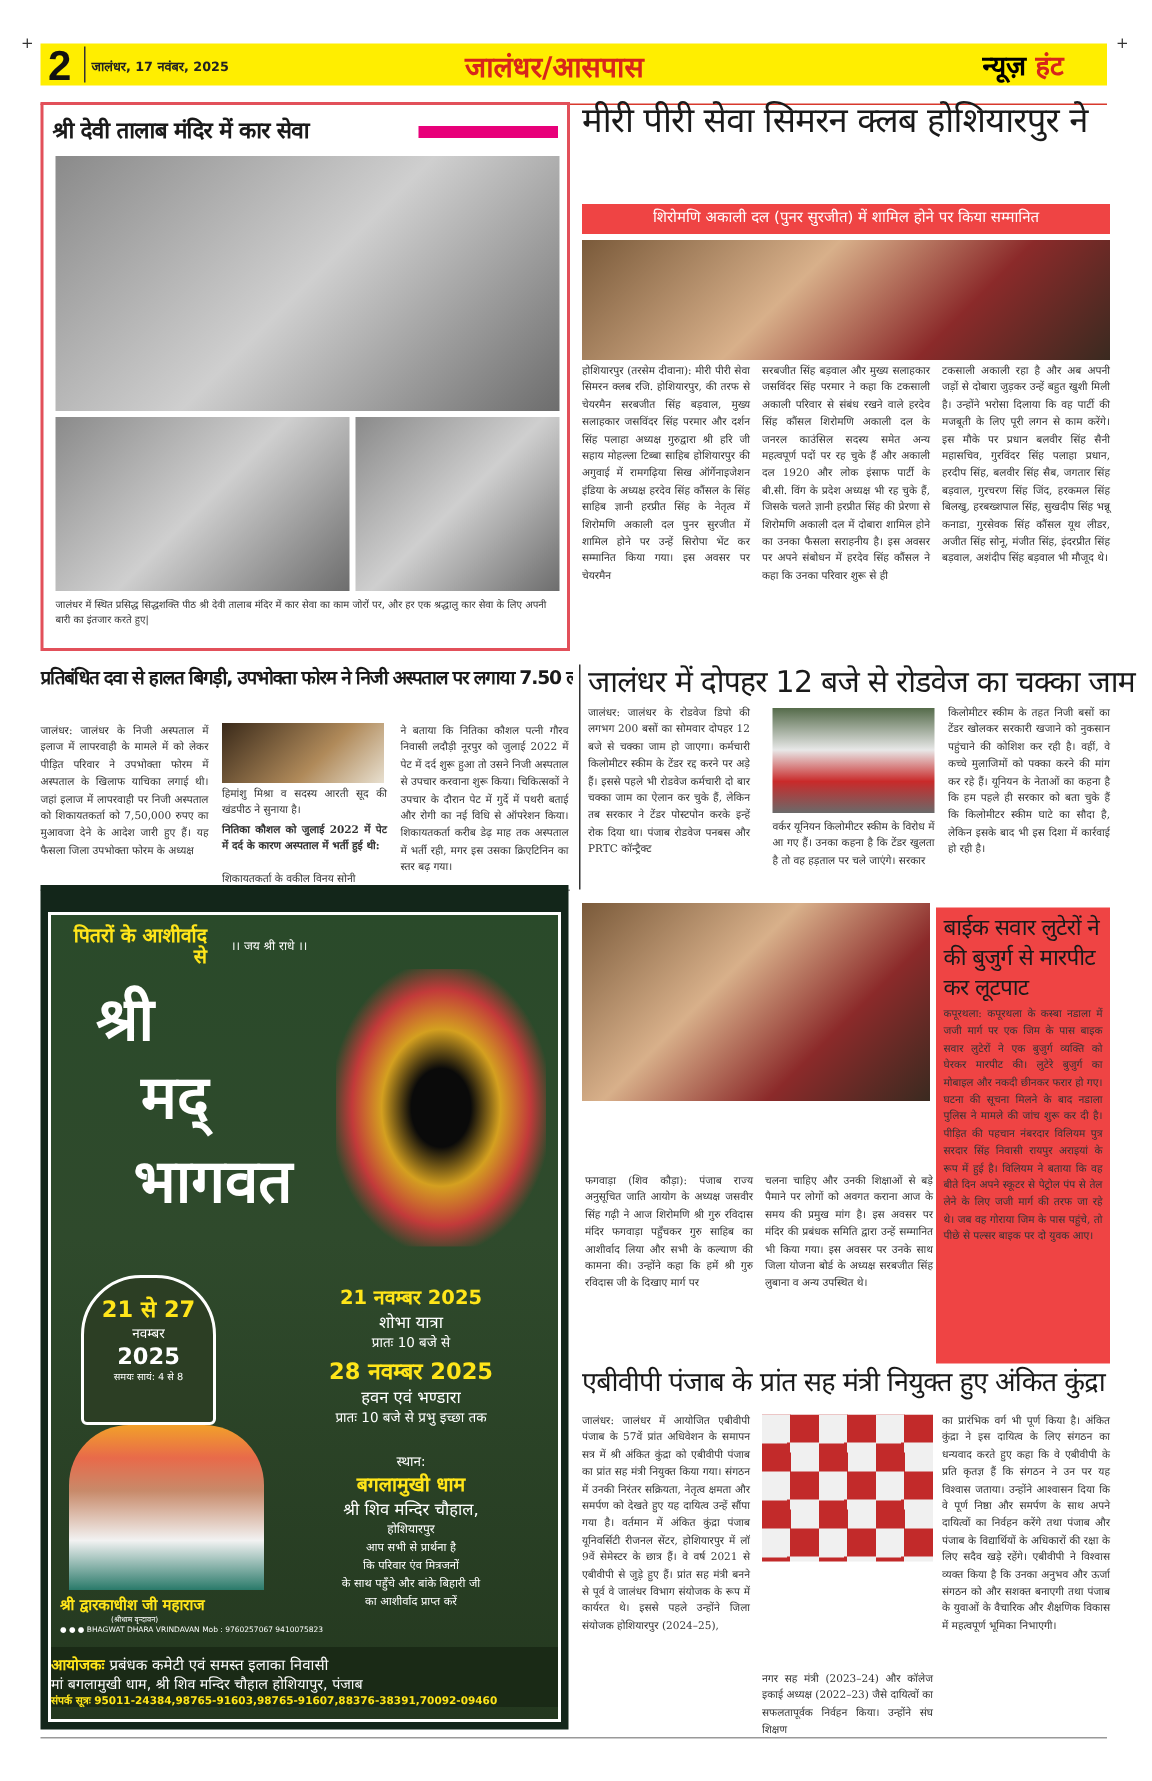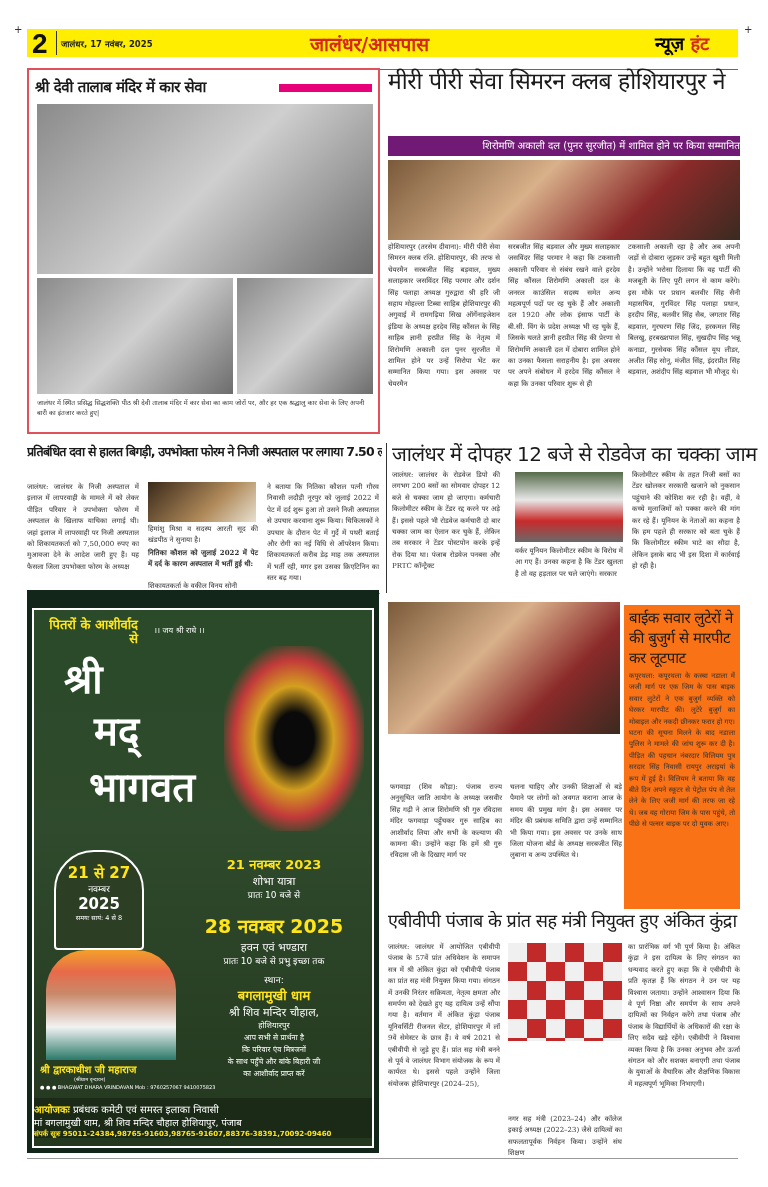--- a/index.html
+++ b/index.html
@@ -12,27 +12,27 @@
 .section{left:310px;top:31px;font-size:19px;font-weight:bold;color:#d7261b}
 .brand{left:655px;top:31px;font-size:18px;font-weight:bold}
 .brand .b1{color:#000000}.brand .b2{color:#d7261b}
 .redline{left:27px;top:69px;width:711px;height:1px;background:#d8392c}
 .boxR{border:2px solid #e2505a}
 .hl{font-family:"DejaVu Sans",sans-serif;color:#1a1a1a;font-weight:normal;letter-spacing:-0.5px}
 .body{font-size:7px;line-height:11.4px;color:#333;text-align:justify;font-family:"DejaVu Serif",serif}
 .photo{background:linear-gradient(135deg,#8a8a8a,#cfcfcf 50%,#6d6d6d)}
 .photoC{background:linear-gradient(135deg,#7a5a3a,#d8b08a 40%,#8b2a2a 70%,#3a2a20)}
 .cap{font-size:6.6px;line-height:10px;color:#333}
-.bar{background:#701a75;color:#fff;font-size:11px;text-align:right;line-height:20px}
+.bar{background:#ef4444;color:#fff;font-size:11px;text-align:center;line-height:20px}
 .rule{background:#999}
 .ad{left:27px;top:590px;width:352px;height:563px;background:#13261a}
 .adin{position:absolute;left:5px;top:18px;width:342px;height:540px;border:2px solid #fff;background:linear-gradient(180deg,#2a4a2a 0%,#2f4a2c 40%,#24381f 100%)}
 .yl{color:#ffe51a;font-weight:bold}
 .wt{color:#fff}
-.pinkbox{left:624px;top:605px;width:116px;height:304px;background:#f97316}
+.pinkbox{left:624px;top:605px;width:116px;height:304px;background:#ef4444}
 .crop{font-size:10px;color:#333}
 </style>
 </head>
 <body>
 
 <div class="abs crop" style="left:14px;top:24px">+</div>
 <div class="abs crop" style="left:744px;top:24px">+</div>
 <div class="abs mast"></div>
 <div class="abs pgnum">2</div>
 <div class="abs pgsep"></div>
@@ -83,27 +83,27 @@
     <div class="abs wt" style="left:60px;top:92px;font-size:40px;font-weight:bold">मद्</div>
     <div class="abs wt" style="left:55px;top:148px;font-size:40px;font-weight:bold">भागवत</div>
     <div class="abs" style="left:190px;top:36px;width:140px;height:185px;background:radial-gradient(ellipse at center,#0a0a0a 20%,#d4a020 40%,#c23a3a 60%,transparent 75%)"></div>
     <div class="abs" style="left:20px;top:240px;width:90px;height:100px;border:2px solid #fff;border-radius:40px 40px 4px 4px;background:#2c3e24;text-align:center">
       <div class="yl" style="font-size:15px;margin-top:10px">21 से 27</div>
       <div class="wt" style="font-size:9px">नवम्बर</div>
       <div class="wt" style="font-size:15px;font-weight:bold">2025</div>
       <div class="wt" style="font-size:6.5px">समयः सायं: 4 से 8</div>
     </div>
     <div class="abs" style="left:150px;top:245px;width:180px;text-align:center">
-      <div class="yl" style="font-size:13px">21 नवम्बर 2023</div>
+      <div class="yl" style="font-size:13px">21 नवम्बर 2025</div>
       <div class="wt" style="font-size:11px">शोभा यात्रा</div>
       <div class="wt" style="font-size:9px">प्रातः 10 बजे से</div>
-      <div class="yl" style="font-size:19px;margin-top:12px">28 नवम्बर 2025</div>
+      <div class="yl" style="font-size:15px;margin-top:2px">28 नवम्बर 2025</div>
       <div class="wt" style="font-size:11px">हवन एवं भण्डारा</div>
       <div class="wt" style="font-size:9px">प्रातः 10 बजे से प्रभु इच्छा तक</div>
-      <div class="wt" style="font-size:9px;margin-top:6px">स्थान:</div>
+      <div class="wt" style="font-size:9px;margin-top:16px">स्थान:</div>
       <div class="yl" style="font-size:13px">बगलामुखी धाम</div>
       <div class="wt" style="font-size:11px">श्री शिव मन्दिर चौहाल,</div>
       <div class="wt" style="font-size:8px">होशियारपुर</div>
       <div class="wt" style="font-size:7.5px;line-height:12px;margin-top:2px">आप सभी से प्रार्थना है</div>
       <div class="wt" style="font-size:7.5px;line-height:12px">कि परिवार एंव मित्रजनों</div>
       <div class="wt" style="font-size:7.5px;line-height:12px">के साथ पहुँचे और बांके बिहारी जी</div>
       <div class="wt" style="font-size:7.5px;line-height:12px">का आशीर्वाद प्राप्त करें</div>
     </div>
     <div class="abs" style="left:12px;top:340px;width:130px;height:110px;border-radius:40px 40px 0 0;background:linear-gradient(180deg,#f2a02a 0%,#e86a4a 20%,#c88a6a 40%,#f2f2f2 70%,#2a7a6a 100%)"></div>
     <div class="abs yl" style="left:6px;top:452px;font-size:10px">श्री द्वारकाधीश जी महाराज</div>

